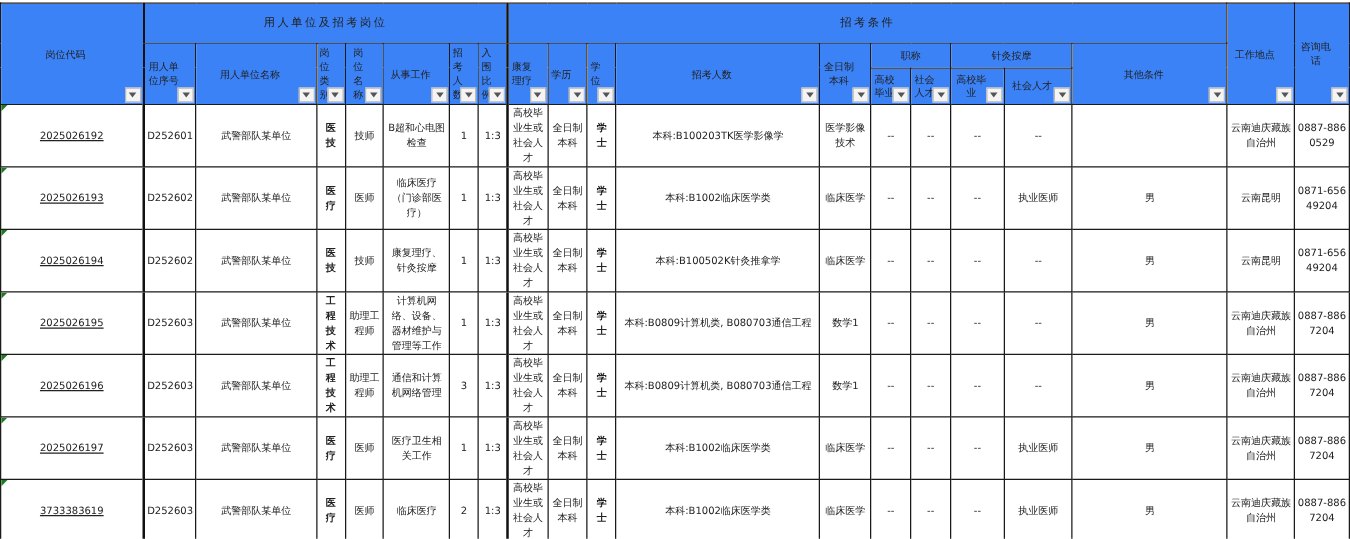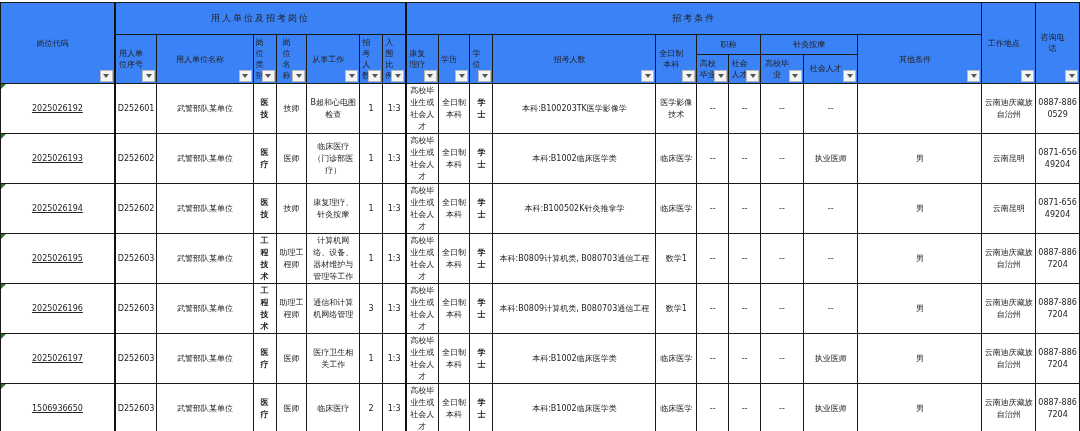--- a/index.html
+++ b/index.html
@@ -399,21 +399,21 @@
     <td class="cell left"><span>男</span></td>
     <td class="cell">
             <span class="wrap">云南迪庆藏族自治州</span>
           </td>
     <td class="cell">
             <span class="wrap">0887-8867204</span>
           </td>
   </tr>
 
   <tr>
-    <td class="cell left cell-code"><span class="tri"></span><span>1506936650</span></td>
+    <td class="cell left cell-code"><span class="tri"></span><span>3733383619</span></td>
     <td class="cell thick-l"><span>D252603</span></td>
     <td class="cell left"><span>武警部队某单位</span></td>
     <td class="cell vtext">
             <span>医疗</span>
           </td>
     <td class="cell">
             <span class="wrap">医师</span>
           </td>
     <td class="cell left">
             <span class="wrap">临床医疗</span>

